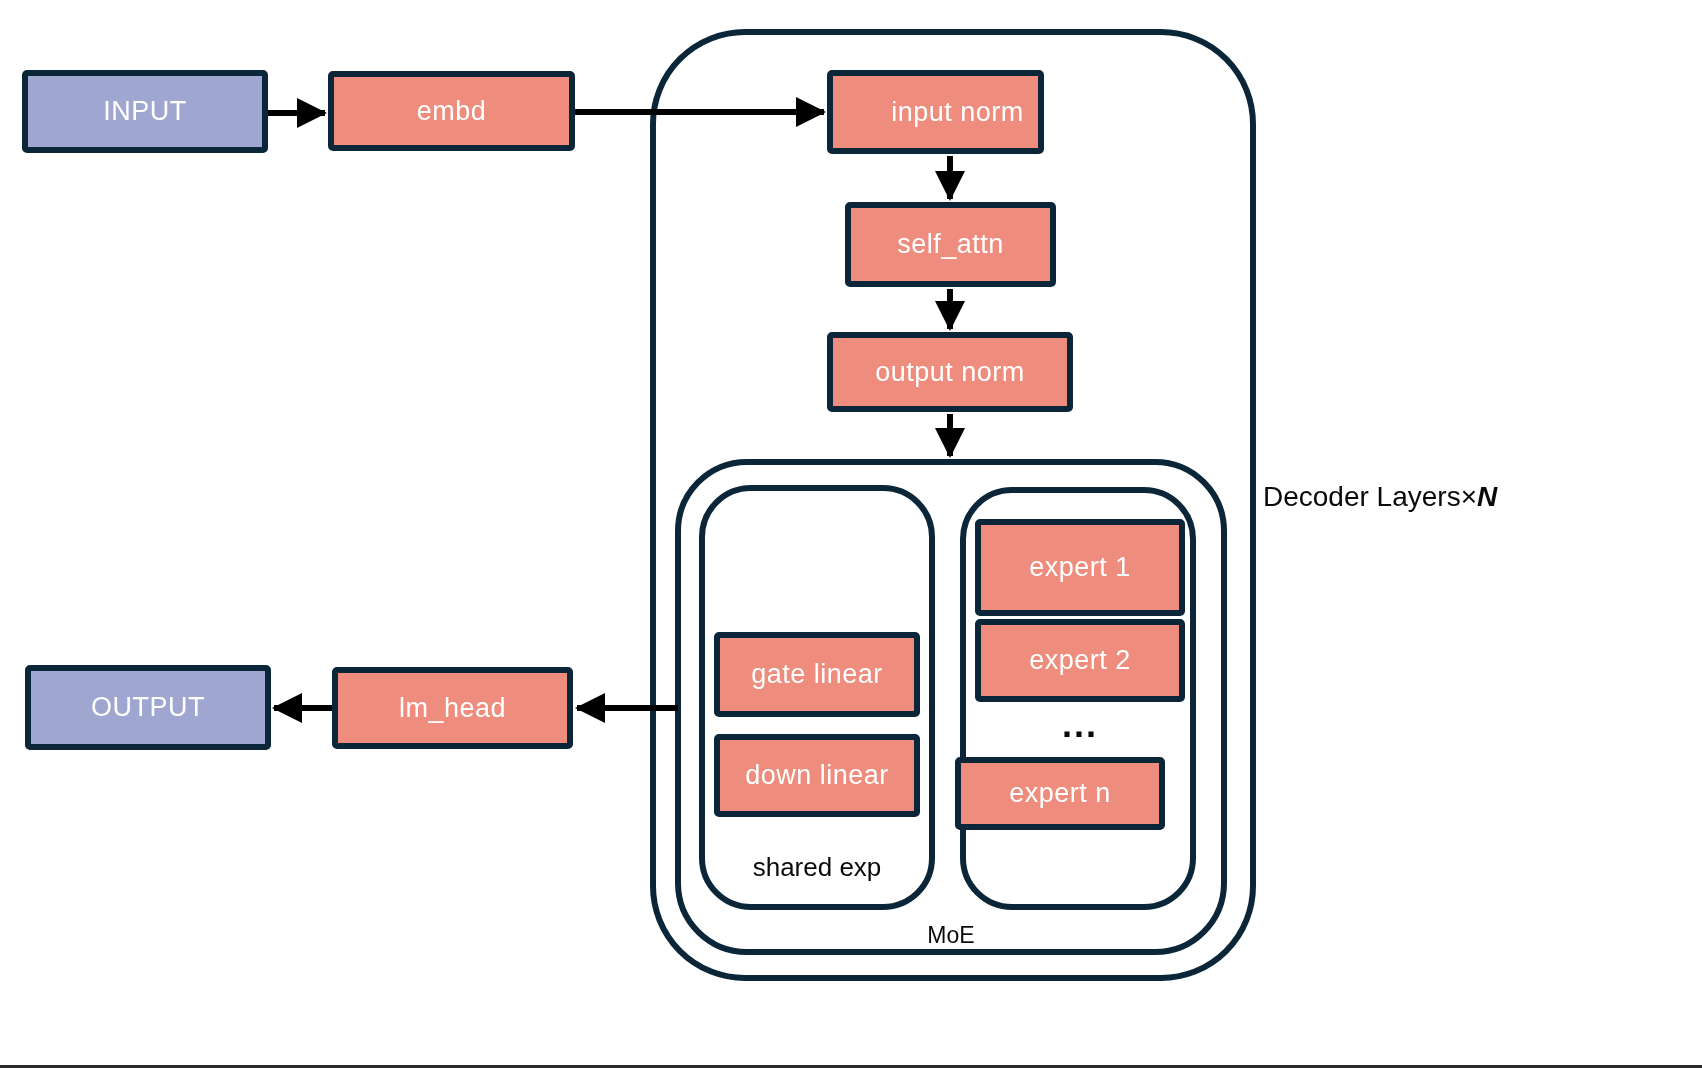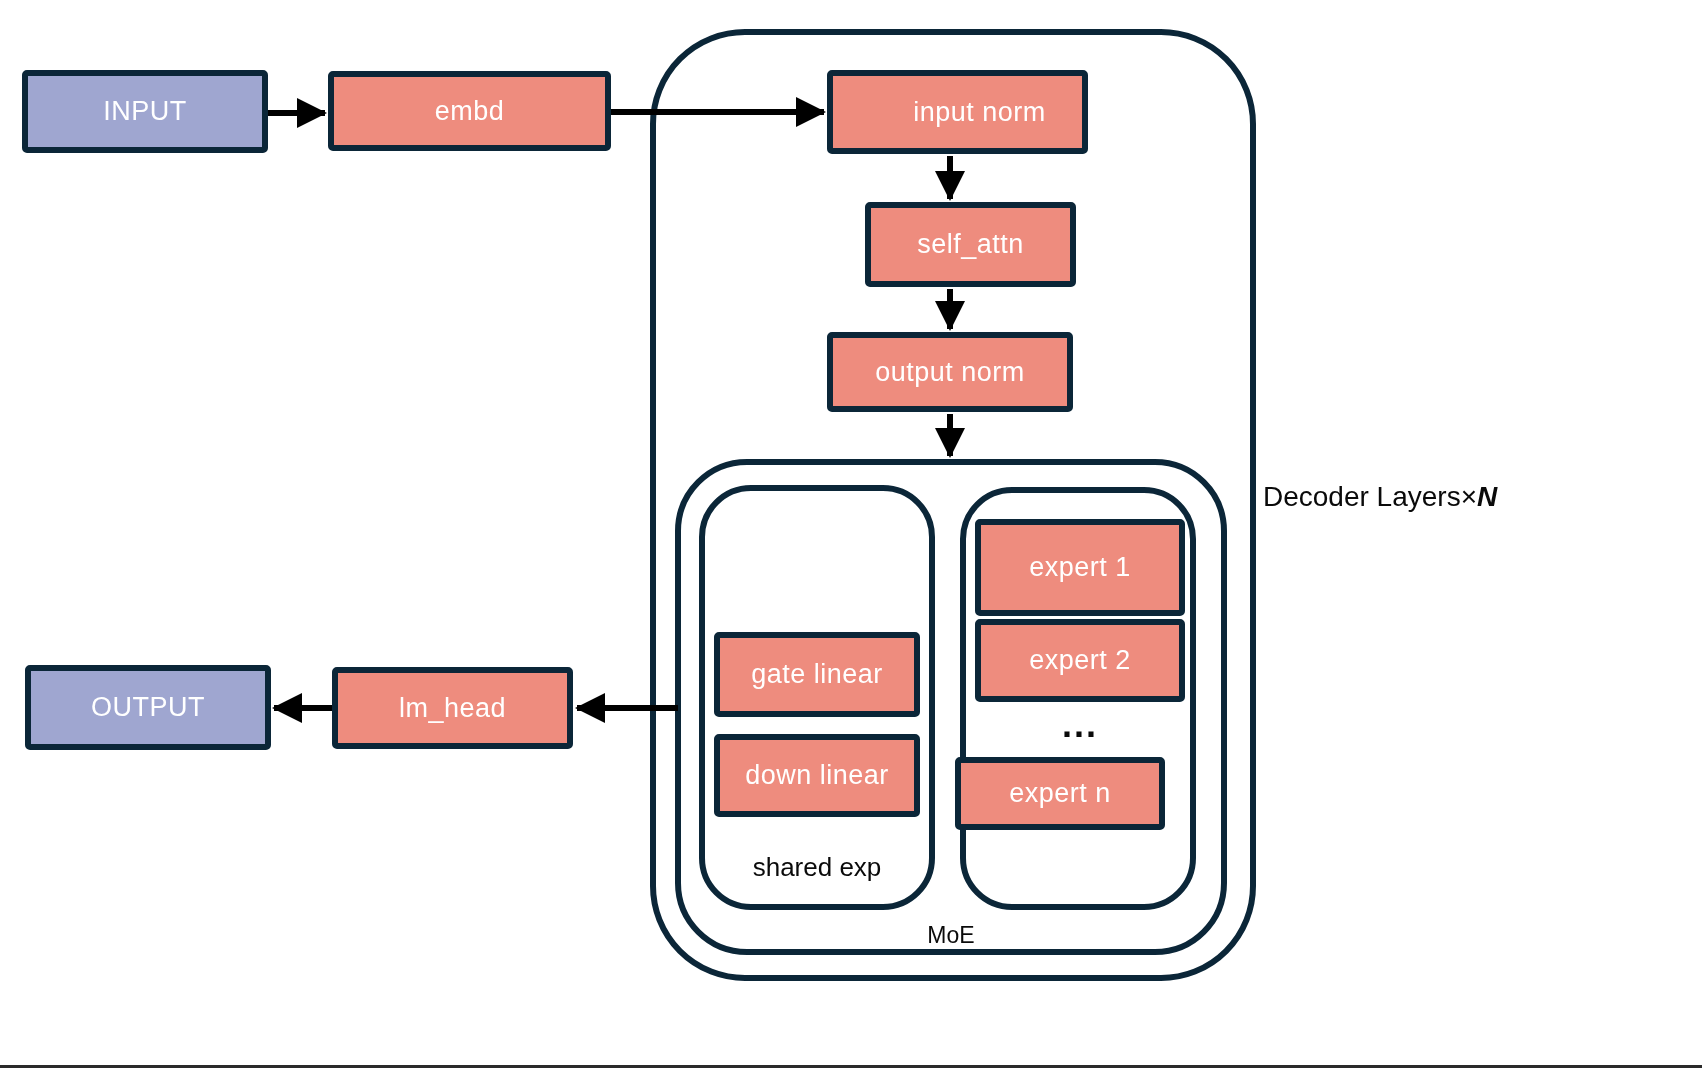--- a/index.html
+++ b/index.html
@@ -41,23 +41,23 @@
     display:flex;align-items:center;justify-content:center;
     color:var(--text-light);
     font-size:27px;
     letter-spacing:0.5px;
     z-index:3;
     white-space:nowrap;
   }
   .salmon{background:var(--salmon);}
   .blue{background:var(--blue);}
   .b-input{left:22px;top:70px;width:246px;height:83px;}
-  .b-embd{left:328px;top:71px;width:283px;height:80px;text-align:center;}
-  .b-input-norm{left:827px;top:70px;width:261px;height:84px;padding-left:44px;}
-  .b-self-attn{left:865px;top:202px;width:211px;height:85px;}
+  .b-embd{left:328px;top:71px;width:247px;height:80px;text-align:center;}
+  .b-input-norm{left:827px;top:70px;width:217px;height:84px;padding-left:44px;}
+  .b-self-attn{left:845px;top:202px;width:211px;height:85px;}
   .b-output-norm{left:827px;top:332px;width:246px;height:80px;}
   .b-up-linear{left:714px;top:534px;width:206px;height:81px;}
   .b-gate-linear{left:714px;top:632px;width:206px;height:85px;}
   .b-down-linear{left:714px;top:734px;width:206px;height:83px;}
   .b-expert-1{left:975px;top:519px;width:210px;height:97px;}
   .b-expert-2{left:975px;top:619px;width:210px;height:83px;}
   .b-expert-n{left:955px;top:757px;width:210px;height:73px;}
   .b-output{left:25px;top:665px;width:246px;height:85px;}
   .b-lm-head{left:332px;top:667px;width:241px;height:82px;}
   

